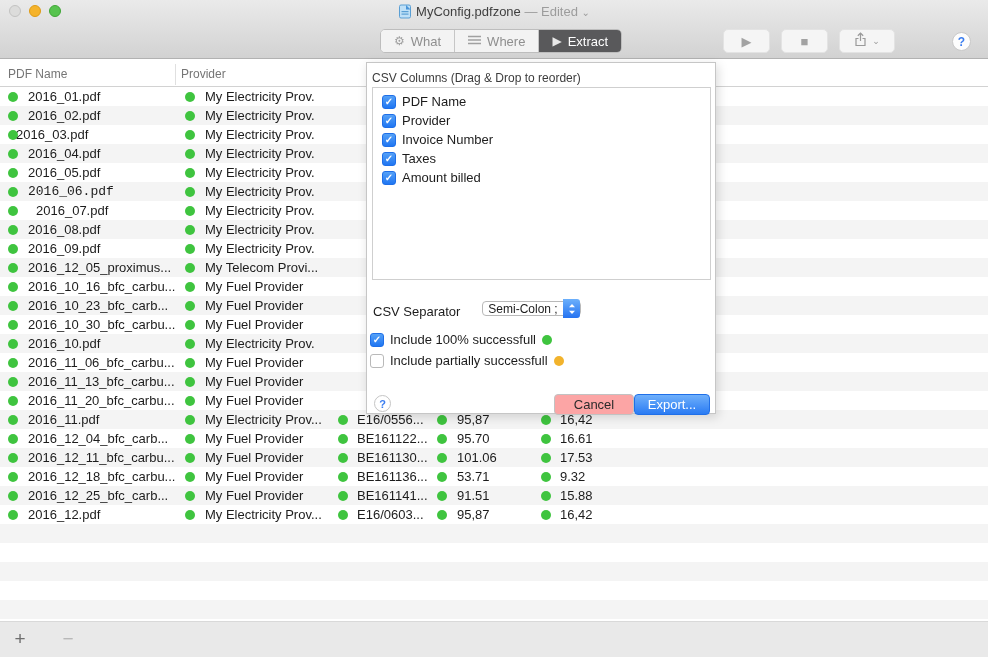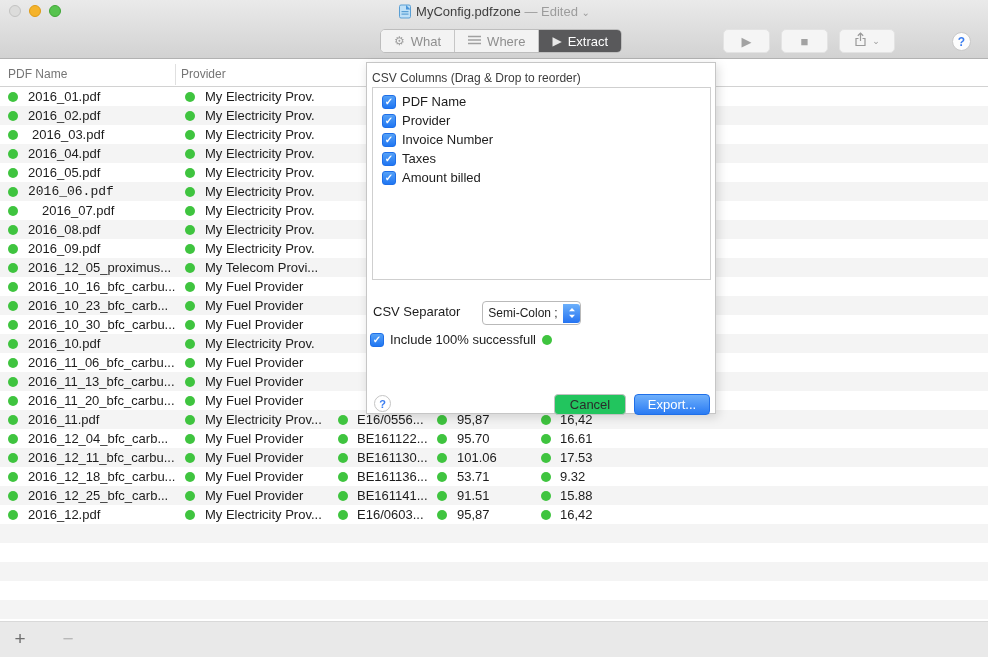--- a/index.html
+++ b/index.html
@@ -65,32 +65,32 @@
   .litem { display:flex; align-items:center; height:19px; padding-left:9px; }
   .cb { width:14px; height:14px; border-radius:3px; background:#fff; border:1px solid #b9b9b9;
     display:inline-flex; align-items:center; justify-content:center; flex:0 0 auto; }
   .cb.on { background:linear-gradient(#55a1f7,#2076f2); border-color:#1f6fe8; color:#fff;
     font-size:10px; font-weight:bold; }
   .cb.on::after { content:"✓"; }
   .lbl { font-size:13px; color:#1c1c1c; margin-left:6px; white-space:nowrap; }
   .ctl-row { position:absolute; left:3px; display:flex; align-items:center; }
   .dot.big { position:static; margin-left:6px; }
   .sep-label { font-size:13px; color:#1c1c1c; }
-  .popup { position:absolute; left:112px; top:-3px; width:99px; height:24px; background:#fff;
+  .popup { position:absolute; left:112px; top:-3px; width:99px; height:15px; background:#fff;
     border:1px solid #b9b9b9; border-radius:4px; display:flex; align-items:center; }
   .popup .val { flex:1; text-align:center; font-size:12px; color:#1c1c1c; }
   .popup .cap { width:17px; height:19px; border-radius:0 3px 3px 0;
     background:linear-gradient(#6cb0fb,#2573f1); display:flex; align-items:center; justify-content:center; }
   .dlg-foot { position:absolute; left:0; top:331px; width:100%; height:22px; }
   .dlg-help { position:absolute; left:7px; top:1px; width:17px; height:17px; border-radius:50%;
     background:#fff; border:1px solid #c5c5c5; color:#3a7df0; font-size:11px; font-weight:bold;
     display:flex; align-items:center; justify-content:center; }
   .btn { position:absolute; top:0; height:21px; border-radius:4px; font-size:13px;
     display:flex; align-items:center; justify-content:center; font-family:"Liberation Sans",sans-serif; }
-  .btn.cancel { left:187px; width:72px; background:#22c55e; border:1px solid #c2c2c2; color:#2b2b2b; }
+  .btn.cancel { left:187px; width:80px; background:#fca5a5; border:1px solid #c2c2c2; color:#2b2b2b; }
   .btn.export { left:267px; width:76px; background:linear-gradient(#6fb0fb,#2a7bf3);
     border:1px solid #1f6fe8; color:#fff; }
 </style>
 </head>
 <body>
 
 <div class="chrome">
   <div class="lights">
     <span class="light close"></span>
     <span class="light min"></span>
@@ -159,21 +159,21 @@
       <span class="cell" style="left: 205px;">My Electricity Prov.</span>
     </div>
     <div class="row">
       <span class="dot" style="left: 8px; background: rgb(63, 196, 63);"></span>
       <span class="cell" style="left: 28px;">2016_02.pdf</span>
       <span class="dot" style="left: 185px; background: rgb(63, 196, 63);"></span>
       <span class="cell" style="left: 205px;">My Electricity Prov.</span>
     </div>
     <div class="row">
       <span class="dot" style="left: 8px; background: rgb(63, 196, 63);"></span>
-      <span class="cell" style="left: 32px;">2016_03.pdf</span>
+      <span class="cell" style="left: 16px;">2016_03.pdf</span>
       <span class="dot" style="left: 185px; background: rgb(63, 196, 63);"></span>
       <span class="cell" style="left: 205px;">My Electricity Prov.</span>
     </div>
     <div class="row">
       <span class="dot" style="left: 8px; background: rgb(63, 196, 63);"></span>
       <span class="cell" style="left: 28px;">2016_04.pdf</span>
       <span class="dot" style="left: 185px; background: rgb(63, 196, 63);"></span>
       <span class="cell" style="left: 205px;">My Electricity Prov.</span>
     </div>
     <div class="row">
@@ -183,21 +183,21 @@
       <span class="cell" style="left: 205px;">My Electricity Prov.</span>
     </div>
     <div class="row">
       <span class="dot" style="left: 8px; background: rgb(63, 196, 63);"></span>
       <span class="cell" style="left: 28px; font-family: Liberation Mono, monospace;">2016_06.pdf</span>
       <span class="dot" style="left: 185px; background: rgb(63, 196, 63);"></span>
       <span class="cell" style="left: 205px;">My Electricity Prov.</span>
     </div>
     <div class="row">
       <span class="dot" style="left: 8px; background: rgb(63, 196, 63);"></span>
-      <span class="cell" style="left: 42px;">2016_07.pdf</span>
+      <span class="cell" style="left: 36px;">2016_07.pdf</span>
       <span class="dot" style="left: 185px; background: rgb(63, 196, 63);"></span>
       <span class="cell" style="left: 205px;">My Electricity Prov.</span>
     </div>
     <div class="row">
       <span class="dot" style="left: 8px; background: rgb(63, 196, 63);"></span>
       <span class="cell" style="left: 28px;">2016_08.pdf</span>
       <span class="dot" style="left: 185px; background: rgb(63, 196, 63);"></span>
       <span class="cell" style="left: 205px;">My Electricity Prov.</span>
     </div>
     <div class="row">
@@ -377,20 +377,25 @@
         </span>
     </div>
   </div>
 
   <div style="position:absolute; left:3px; top:266px;">
       <div class="litem" style="height: 21px; padding-left: 0px;">
         <span class="cb on"></span>
         <span class="lbl">Include 100% successfull</span>
         <span class="dot big" style="background: rgb(63, 196, 63);"></span>
       </div>
+      <div class="litem" style="height: 21px; padding-left: 0px;">
+        <span class="cb"></span>
+        <span class="lbl">Include partially successfull</span>
+        <span class="dot big" style="background: rgb(242, 179, 44);"></span>
+      </div>
     </div>
 
   <div class="dlg-foot">
     <div class="dlg-help">
         <span>?</span>
       </div>
     <button class="btn cancel">Cancel</button>
     <button class="btn export">Export...</button>
   </div>
 </div>

